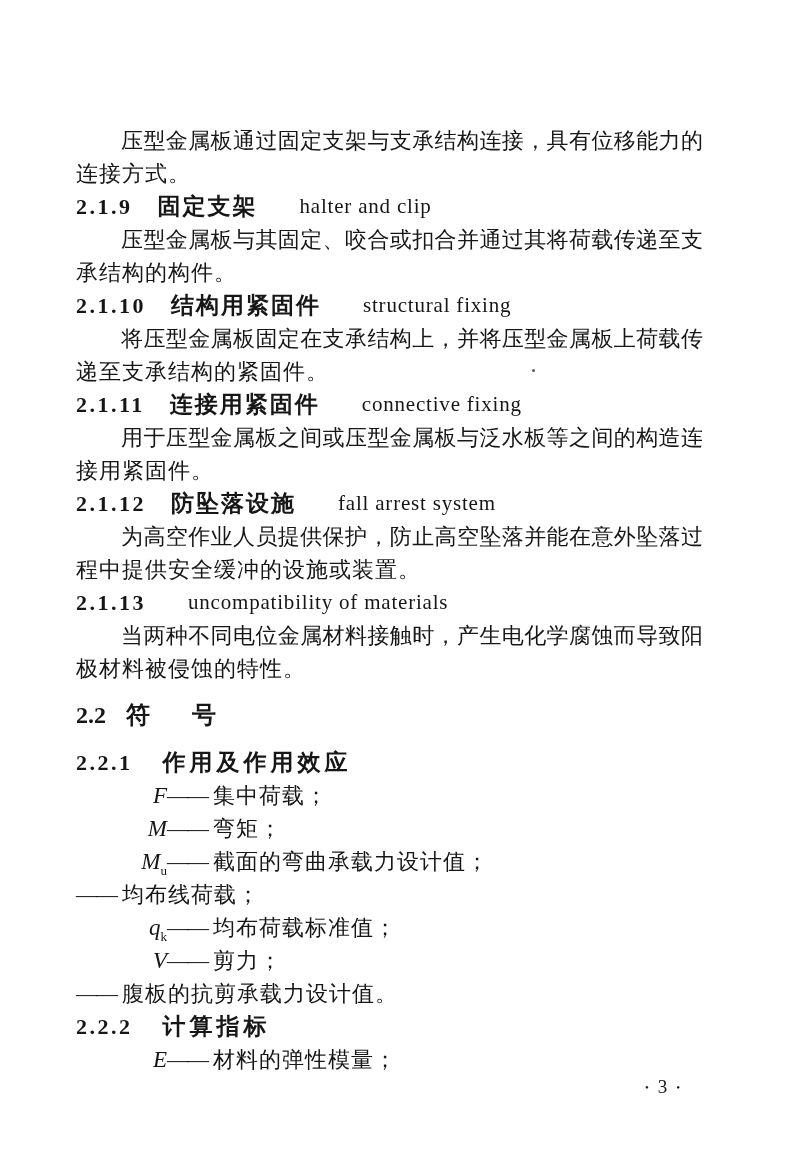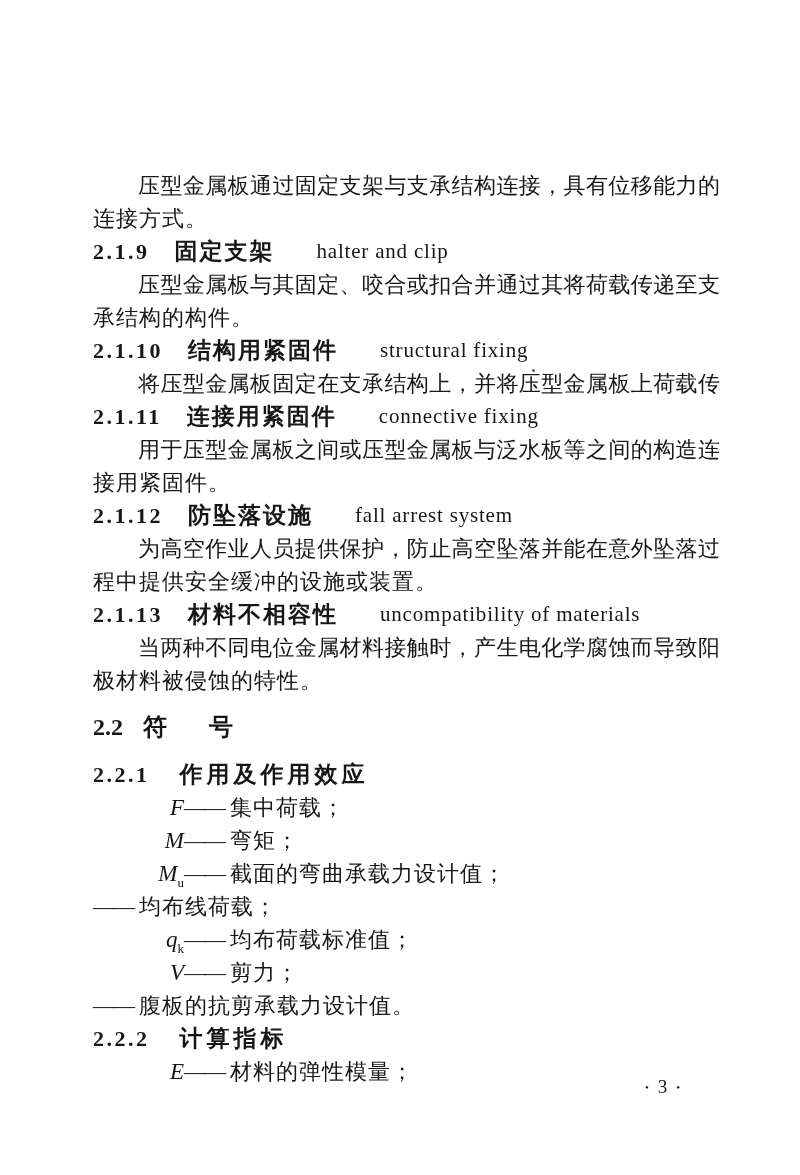--- a/index.html
+++ b/index.html
@@ -6,23 +6,22 @@
   .page {
     position:relative;
     width:800px; height:1175px;
     background:#ffffff;
     color:#161616;
     font-family:"Liberation Serif","DejaVu Serif",serif;
     overflow:hidden;
   }
   .text-block {
     position:absolute;
-    left:93px; top:124px;
+    left:76px; top:124px;
     width:627px;
-    margin-top:45px;
   }
   .line {
     height:33px; line-height:33px;
     font-size:22px;
     letter-spacing:1px;
     white-space:nowrap;
   }
   .just {
     white-space:normal;
     text-align:justify;
@@ -89,40 +88,40 @@
     </div>
     <div class="line just indent">压型金属板与其固定、咬合或扣合并通过其将荷载传递至支</div>
     <div class="line">承结构的构件。</div>
 
     <div class="term-head">
       <span class="t-num">2.1.10</span>
       <span class="t-title">结构用紧固件</span>
       <span class="t-en">structural fixing</span>
     </div>
     <div class="line just indent">将压型金属板固定在支承结构上，并将压型金属板上荷载传</div>
+    <div class="line">递至支承结构的紧固件。</div>
 
     <div class="term-head">
       <span class="t-num">2.1.11</span>
       <span class="t-title">连接用紧固件</span>
       <span class="t-en">connective fixing</span>
     </div>
     <div class="line just indent">用于压型金属板之间或压型金属板与泛水板等之间的构造连</div>
     <div class="line">接用紧固件。</div>
 
     <div class="term-head">
       <span class="t-num">2.1.12</span>
       <span class="t-title">防坠落设施</span>
       <span class="t-en">fall arrest system</span>
     </div>
     <div class="line just indent">为高空作业人员提供保护，防止高空坠落并能在意外坠落过</div>
     <div class="line">程中提供安全缓冲的设施或装置。</div>
 
     <div class="term-head">
       <span class="t-num">2.1.13</span>
-      <span class="t-title">材料不相容性</span>
       <span class="t-en">uncompatibility of materials</span>
     </div>
     <div class="line just indent">当两种不同电位金属材料接触时，产生电化学腐蚀而导致阳</div>
     <div class="line">极材料被侵蚀的特性。</div>
 
     <div class="sec-head">
       <span>2.2</span><span class="w1">符</span><span class="w2">号</span>
     </div>
 
     <div class="sub-head m-top">

